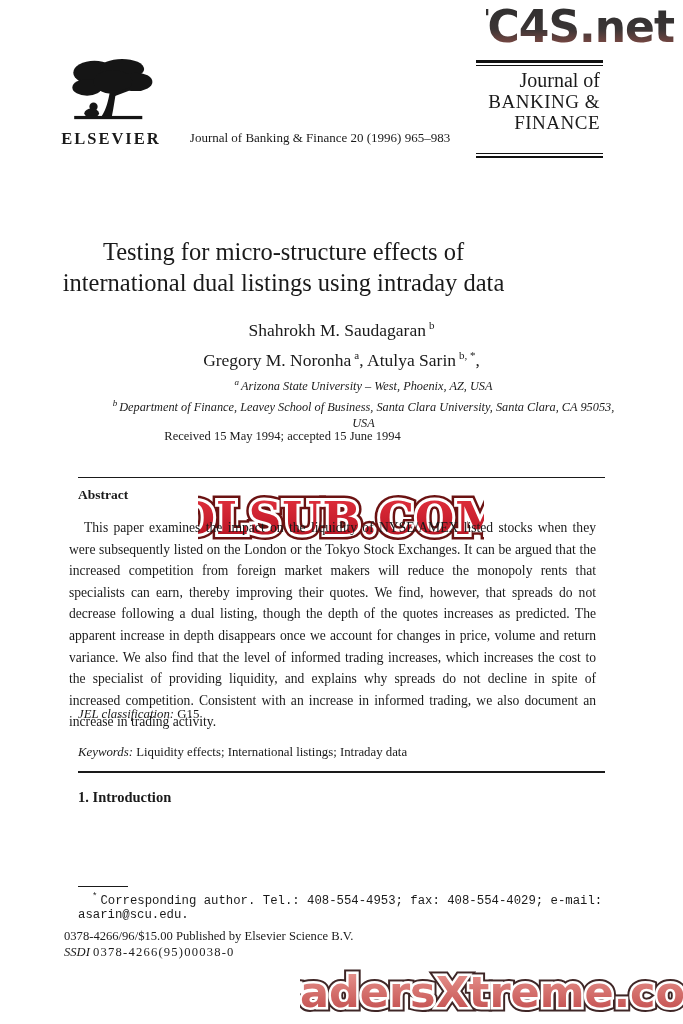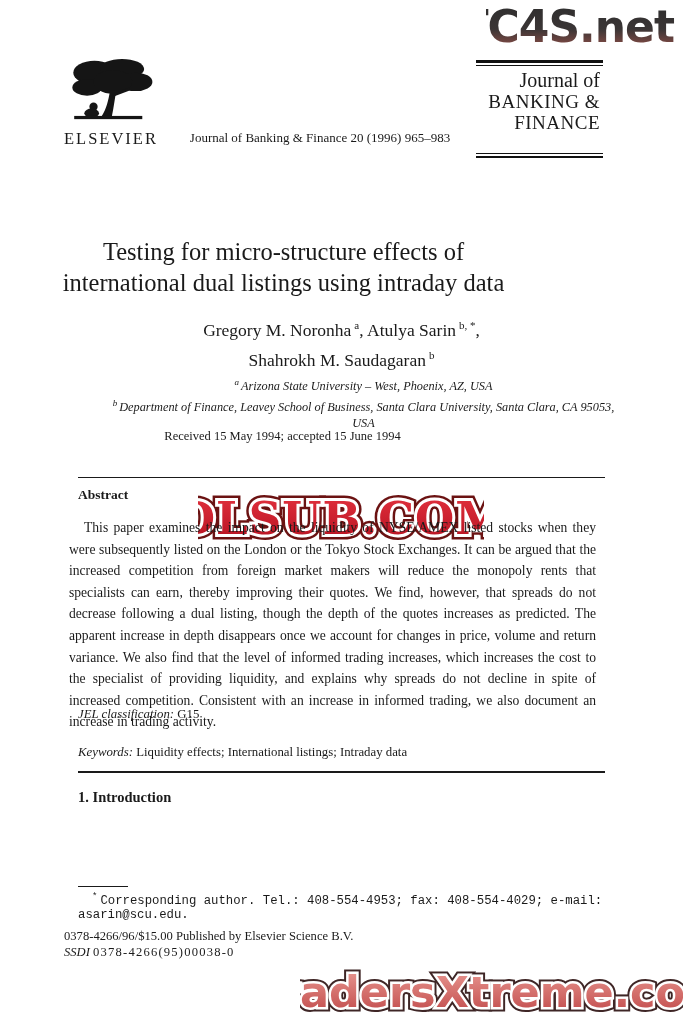--- a/index.html
+++ b/index.html
@@ -17,20 +17,21 @@
   .tc4s-text{
     font-family:"DejaVu Sans", sans-serif;
     font-weight:bold;font-size:44px;letter-spacing:-1px;
   }
   
   .elsevier{position:absolute;left:60px;top:57px;width:102px;text-align:center;}
   .elsevier svg{display:block;margin:0 auto;}
   .elsevier-label{
     font-size:16.5px;letter-spacing:2px;margin-top:2px;
     font-family:"Liberation Serif", serif;
+    font-weight:bold;
   }
   .citation{
     position:absolute;left:180px;top:130px;width:280px;
     font-size:13px;text-align:center;white-space:nowrap;
   }
   .banner{position:absolute;left:476px;top:60px;width:127px;}
   .banner .r-thick{height:2.5px;background:#111;}
   .banner .r-thin{height:1px;background:#111;margin-top:2px;}
   .banner .r-thin2{height:1px;background:#111;margin-bottom:2px;}
   .banner-inner{padding:3px 3px 20px 0;text-align:right;}
@@ -148,25 +149,25 @@
     <div class="r-thick"></div>
   </div>
 
   <div class="title">
     <div>Testing for micro-structure effects of</div>
     <div>international dual listings using intraday data</div>
   </div>
 
   <div class="authors">
     <div>
+      <span>Shahrokh M. Saudagaran</span><sup>b</sup>
+    </div>
+    <div>
       <span>Gregory M. Noronha</span><sup>a</sup><span>, </span>
       <span>Atulya Sarin</span><sup>b, *</sup><span>,</span>
-    </div>
-    <div>
-      <span>Shahrokh M. Saudagaran</span><sup>b</sup>
     </div>
   </div>
 
   <div class="affils">
     <div>
       <sup>a</sup><span>Arizona State University – West, Phoenix, AZ, USA</span>
     </div>
     <div>
       <sup>b</sup><span>Department of Finance, Leavey School of Business, Santa Clara University, Santa Clara, CA 95053,</span>
     </div>

